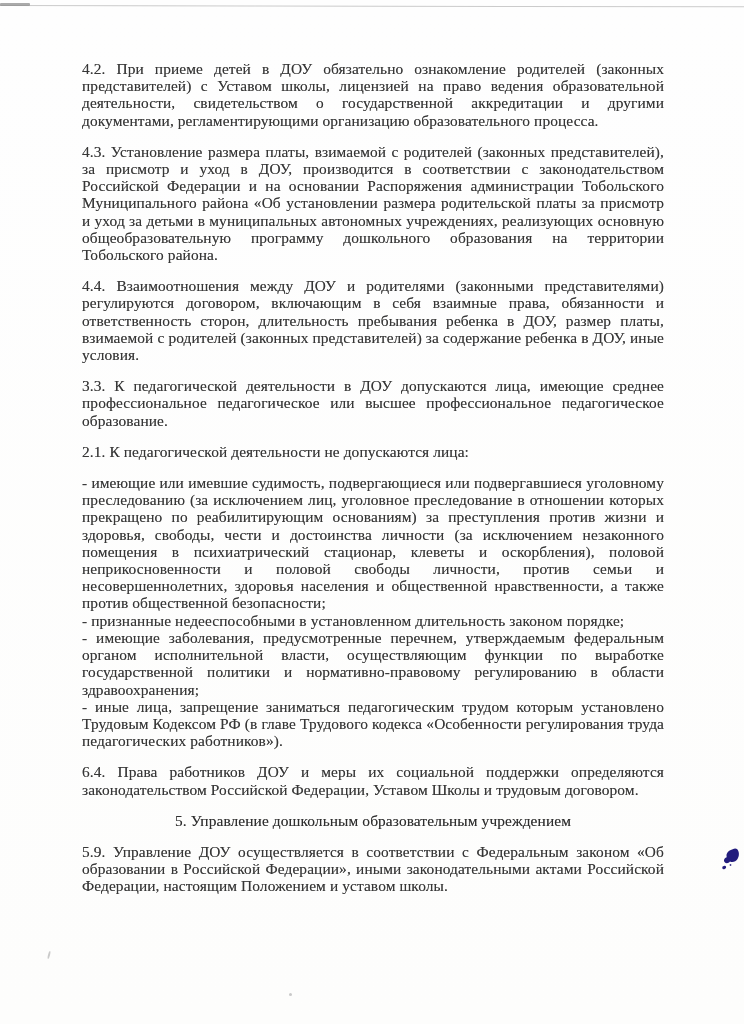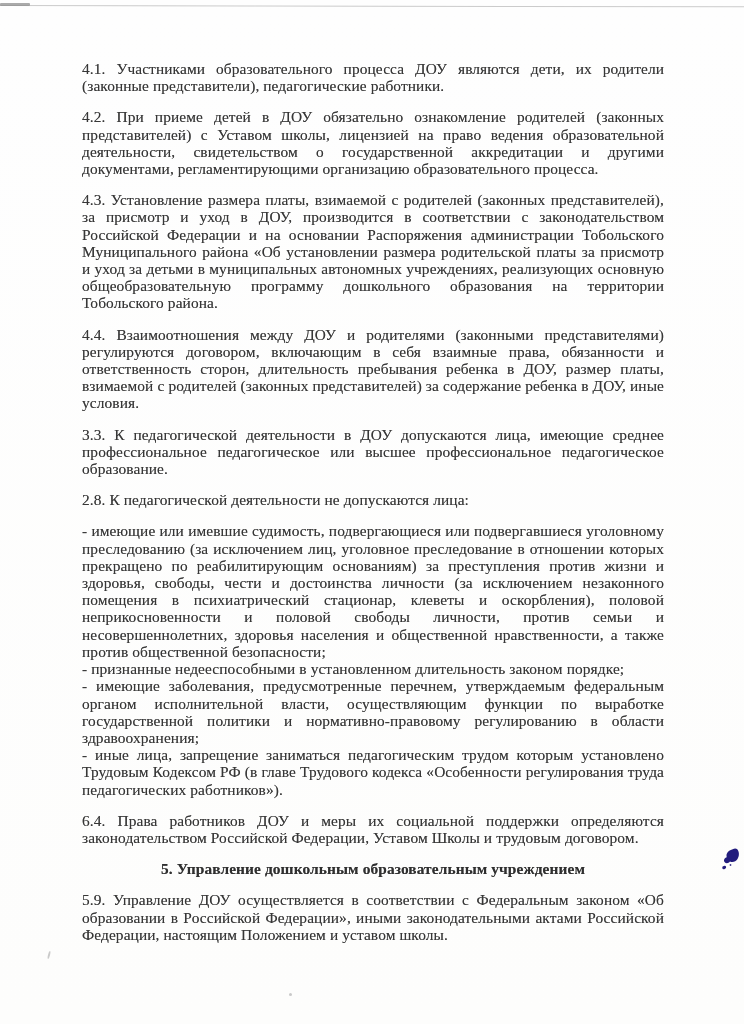--- a/index.html
+++ b/index.html
@@ -55,21 +55,21 @@
   .content p {
     margin: 0 0 14px 0;
   }
   .list-4-6 {
     margin: 0 0 14px 0;
   }
   .list-4-6 p {
     margin: 0;
   }
   .section-heading {
-    font-weight: bold;
+    font-weight: normal;
     text-align-last: center;
     color: #2f2f2f;
     margin: 0 0 14px 0;
   }
   .ink-blot {
     position: absolute;
     left: 718px;
     top: 846px;
     width: 24px;
     height: 32px;
@@ -97,26 +97,25 @@
 </style>
 </head>
 <body>
 
 <div class="page">
 
   <div class="scan-top-line"></div>
   <div class="scan-top-corner"></div>
 
   <div class="content">
-    <p>4.1. Участниками образовательного процесса ДОУ являются дети, их родители (законные представители), педагогические работники.</p>
     <p>4.2. При приеме детей в ДОУ обязательно ознакомление родителей (законных представителей) с Уставом школы, лицензией на право ведения образовательной деятельности, свидетельством о государственной аккредитации и другими документами, регламентирующими организацию образовательного процесса.</p>
     <p>4.3. Установление размера платы, взимаемой с родителей (законных представителей), за присмотр и уход в ДОУ, производится в соответствии с законодательством Российской Федерации и на основании Распоряжения администрации Тобольского Муниципального района «Об установлении размера родительской платы за присмотр и уход за детьми в муниципальных автономных учреждениях, реализующих основную общеобразовательную программу дошкольного образования на территории Тобольского района.</p>
     <p>4.4. Взаимоотношения между ДОУ и родителями (законными представителями) регулируются договором, включающим в себя взаимные права, обязанности и ответственность сторон, длительность пребывания ребенка в ДОУ, размер платы, взимаемой с родителей (законных представителей) за содержание ребенка в ДОУ, иные условия.</p>
     <p>3.3. К педагогической деятельности в ДОУ допускаются лица, имеющие среднее профессиональное педагогическое или высшее профессиональное педагогическое образование.</p>
-    <p>2.8. К педагогической деятельности не допускаются лица:</p>
+    <p>2.1. К педагогической деятельности не допускаются лица:</p>
 
     <div class="list-4-6">
       <p>- имеющие или имевшие судимость, подвергающиеся или подвергавшиеся уголовному преследованию (за исключением лиц, уголовное преследование в отношении которых прекращено по реабилитирующим основаниям) за преступления против жизни и здоровья, свободы, чести и достоинства личности (за исключением незаконного помещения в психиатрический стационар, клеветы и оскорбления), половой неприкосновенности и половой свободы личности, против семьи и несовершеннолетних, здоровья населения и общественной нравственности, а также против общественной безопасности;</p>
       <p>- признанные недееспособными в установленном длительность законом порядке;</p>
       <p>- имеющие заболевания, предусмотренные перечнем, утверждаемым федеральным органом исполнительной власти, осуществляющим функции по выработке государственной политики и нормативно-правовому регулированию в области здравоохранения;</p>
       <p>- иные лица, запрещение заниматься педагогическим трудом которым установлено Трудовым Кодексом РФ (в главе Трудового кодекса «Особенности регулирования труда педагогических работников»).</p>
     </div>
 
     <p>6.4. Права работников ДОУ и меры их социальной поддержки определяются законодательством Российской Федерации, Уставом Школы и трудовым договором.</p>
 

